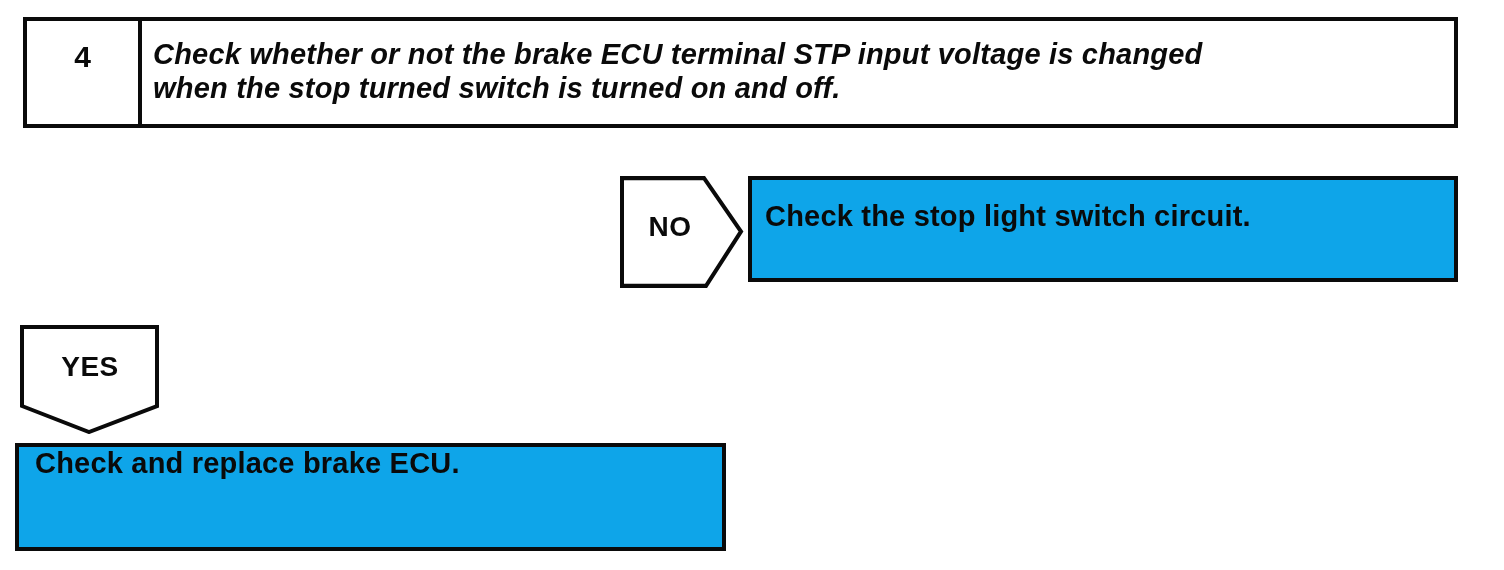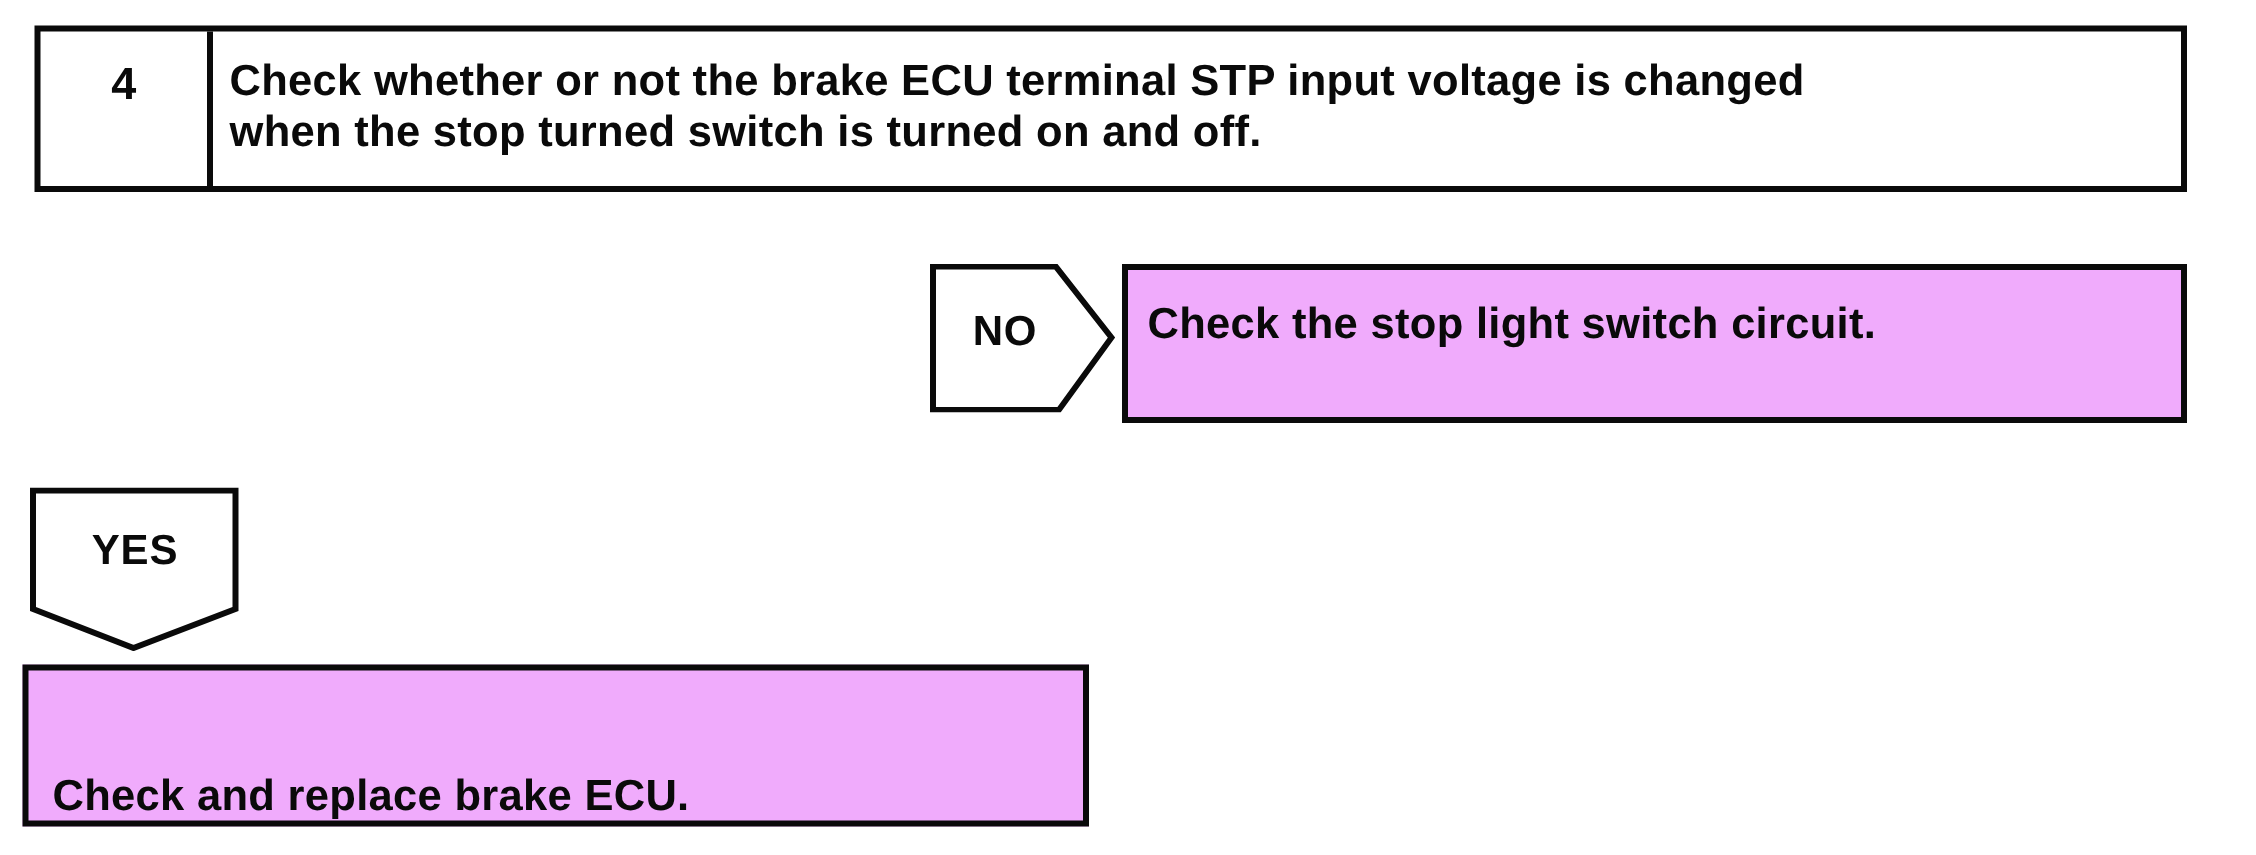--- a/index.html
+++ b/index.html
@@ -37,61 +37,62 @@
     font-size: 30px;
     line-height: 1.1;
     flex-shrink: 0;
   }
   .step-text-cell {
     flex: 1;
     padding: 16px 15px 0 11px;
     font-size: 29px;
     line-height: 34px;
     letter-spacing: 0.2px;
+    font-style: italic;
   }
 
   
   .connector {
     display: flex;
     align-items: center;
     justify-content: center;
   }
   .connector svg {
     position: absolute;
     left: 0; top: 0;
     width: 100%; height: 100%;
   }
   .connector .label {
     position: relative;
     font-size: 28px;
     letter-spacing: 0.5px;
   }
-  .connector-no { left: 620px; top: 176px; width: 124px; height: 99px; }
+  .connector-no { left: 620px; top: 176px; width: 124px; height: 112px; }
   .connector-no .label { padding: 0 24px 10px 0; }
   .connector-yes { left: 20px; top: 325px; width: 140px; height: 109px; }
   .connector-yes .label { padding: 0 0 26px 0; }
 
   
   .action-box {
     border: 4px solid #0a0a0a;
-    background: #f0abfc;
+    background: #0ea5e9;
     font-size: 29px;
     line-height: 32px;
     letter-spacing: 0.2px;
   }
   .no-action-box {
     left: 748px; top: 176px;
     width: 710px; height: 106px;
     padding: 20px 10px 0 13px;
   }
   .yes-action-box {
     left: 15px; top: 443px;
     width: 711px; height: 108px;
     display: flex;
-    align-items: flex-end;
+    align-items: flex-start;
     padding-left: 16px;
   }
 </style>
 </head>
 <body>
 
 <div class="canvas">
 
   <div class="abs step-box">
     <div class="step-num-cell">

